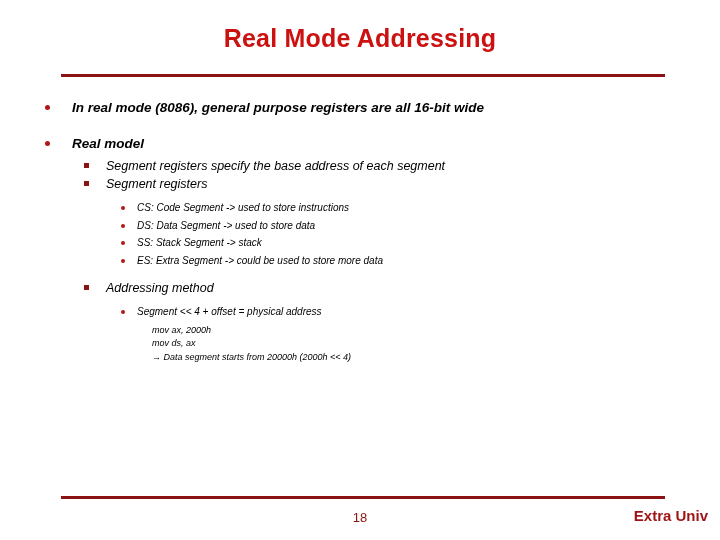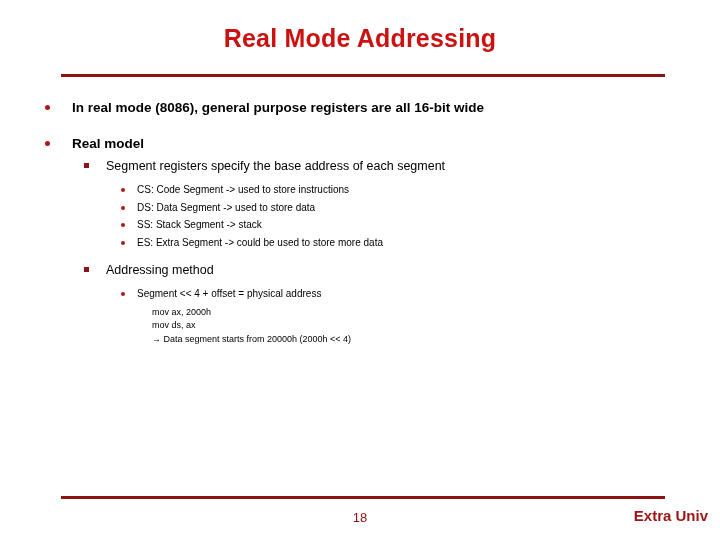--- a/index.html
+++ b/index.html
@@ -57,20 +57,21 @@
     background: #8B1313;
   }
 
   
   .body-area {
     position: absolute;
     left: 0;
     top: 98px;
     width: 720px;
     height: 380px;
+    font-style: italic;
   }
 
   
   .lvl1 {
     position: relative;
     padding-left: 72px;
     font-size: 13.5px;
     font-weight: bold;
     line-height: 20px;
     color: #000000;
@@ -187,20 +188,24 @@
       <span>Real model</span>
     </div>
 
     <div class="gap-3"></div>
 
     <div class="lvl2">
       <span class="mk"></span>
       <span>Segment registers specify the base address of each segment</span>
     </div>
 
+    <div class="lvl2">
+      <span class="mk"></span>
+      <span>Segment registers</span>
+    </div>
 
     <div class="gap-6"></div>
 
     <div class="lvl3">
       <span class="mk"></span>
       <span>CS: Code Segment -&gt; used to store instructions</span>
     </div>
     <div class="lvl3">
       <span class="mk"></span>
       <span>DS: Data Segment -&gt; used to store data</span>

